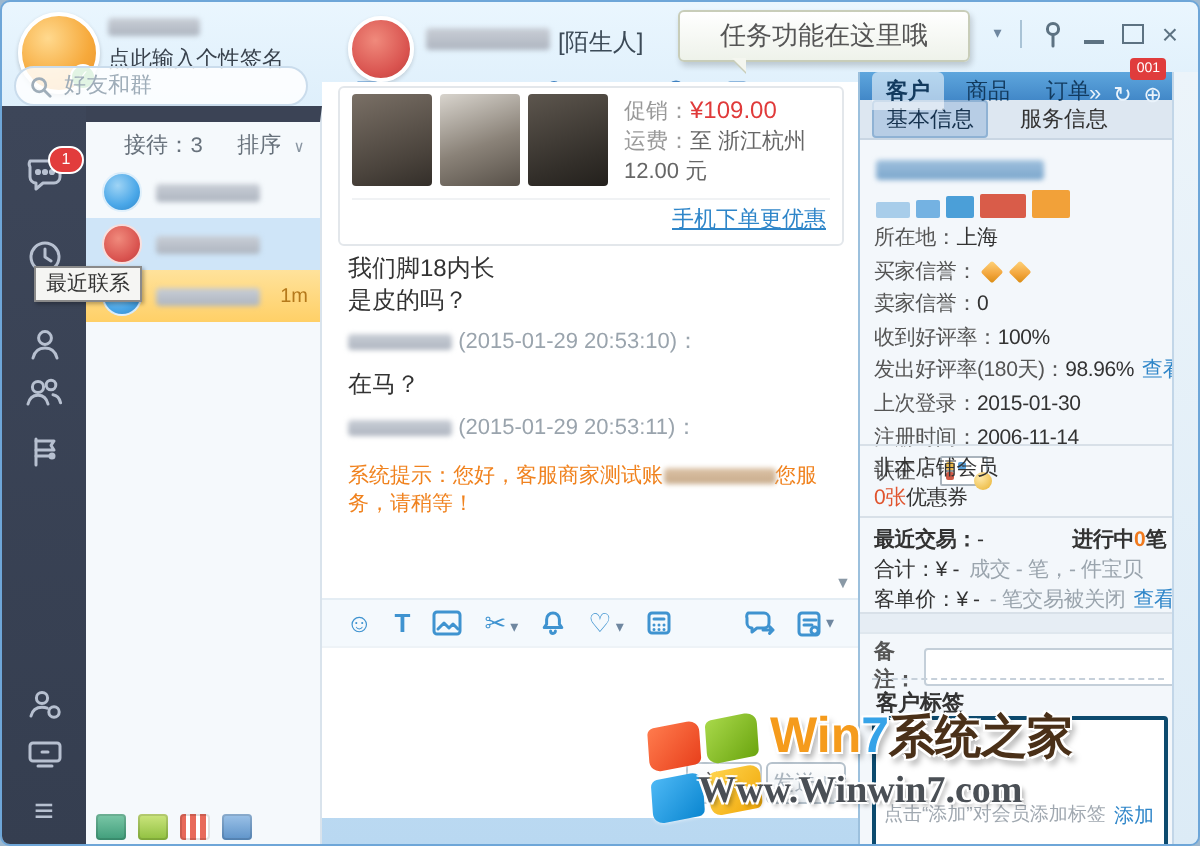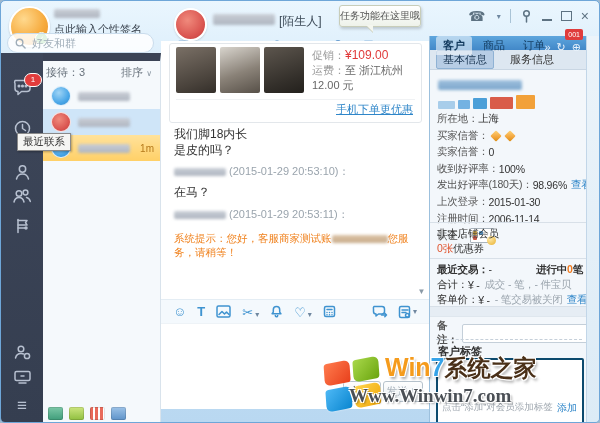--- a/index.html
+++ b/index.html
@@ -34,35 +34,35 @@
   .main-toolbar{left:176px;top:36px;height:20px;display:flex;align-items:center;gap:9px;color:#3d7fbf;}
   .main-toolbar .grp{display:inline-flex;align-items:center;}
 
   .winctl{right:10px;top:7px;display:flex;align-items:center;gap:9px;color:#5d7282;}
   .winctl .sep{width:1px;height:14px;background:#a9c3d6;}
   .ctl-min{width:10px;height:2px;background:#5d7282;margin-top:8px;}
   .ctl-max{width:9px;height:8px;border:1.5px solid #5d7282;}
   .ctl-x{font-size:14px;line-height:12px;color:#5d7282;}
 
   .tip-task{left:338px;top:4px;background:linear-gradient(180deg,#ffffff,#eef2ea);border:1px solid #c8cdb9;border-radius:3px;
-    padding:3px 0;font-size:10px;color:#555;box-shadow:1px 2px 3px rgba(0,0,0,.18);z-index:30;}
+    padding:3px 20px;font-size:13px;color:#555;box-shadow:1px 2px 3px rgba(0,0,0,.18);z-index:30;}
   .tip-task:after{content:"";position:absolute;left:26px;bottom:-6px;width:0;height:0;
     border-left:7px solid transparent;border-top:7px solid #f4f6ef;filter:drop-shadow(0 1px 0 #c8cdb9);}
 
   
   .sidebar{left:0;top:52px;width:42px;height:371px;background:linear-gradient(180deg,#3d4659,#353e50);border-radius:0 0 0 5px;color:#b7c0d0;}
   .sb-ic{position:absolute;left:0;width:42px;display:flex;justify-content:center;}
   .sb-badge{position:absolute;left:23px;top:20px;min-width:12px;height:12px;border-radius:7px;background:#e23c3c;color:#fff;
     font-size:8px;line-height:12px;text-align:center;padding:0 2px;border:1px solid #fff;}
   .tip-recent{left:16px;top:132px;background:#f5f5f3;border:1px solid #8a8a8a;padding:1px 5px;font-size:10.5px;color:#333;
     box-shadow:1px 1px 2px rgba(0,0,0,.3);z-index:25;white-space:nowrap;}
 
   
   .contacts{left:42px;top:52px;width:118px;height:371px;background:#f5f9fc;border-top:8px solid #3b4355;box-sizing:border-box;border-right:1px solid #d9e3ec;}
-  .ct-head{display:flex;justify-content:space-between;align-items:center;padding:4px 8px 3px 3px;font-size:11px;color:#68727c;}
+  .ct-head{display:flex;justify-content:space-between;align-items:center;padding:4px 8px 3px 19px;font-size:11px;color:#68727c;font-family:Liberation Mono, monospace;}
   .ct-row{height:26px;display:flex;align-items:center;padding-left:8px;gap:7px;font-size:11px;color:#444;}
   .ct-row.sel{background:#cfe5f8;}
   .ct-row.hot{background:linear-gradient(180deg,#ffe29b,#ffd067);}
   .ct-av{width:18px;height:18px;border-radius:50%;flex:0 0 auto;border:1px solid rgba(255,255,255,.8);}
   .ct-av.a0,.ct-av.a2{background:radial-gradient(circle at 38% 32%,#9fd4f5,#4aa7e8 60%,#2f86c9);}
   .ct-av.a1{background:radial-gradient(circle at 40% 35%,#f08a7c,#d9534f 65%,#b93f3c);}
   .ct-time{margin-left:auto;margin-right:6px;font-size:10px;color:#b5791b;}
   .ct-foot{position:absolute;left:0;bottom:4px;width:118px;display:flex;gap:6px;padding-left:5px;align-items:center;}
   .ft-ic{width:15px;height:13px;border-radius:2px;box-shadow:0 0 0 1px rgba(0,0,0,.12) inset;}
   .ft-bag{background:linear-gradient(180deg,#7cc8a8,#3f9d7a);}

